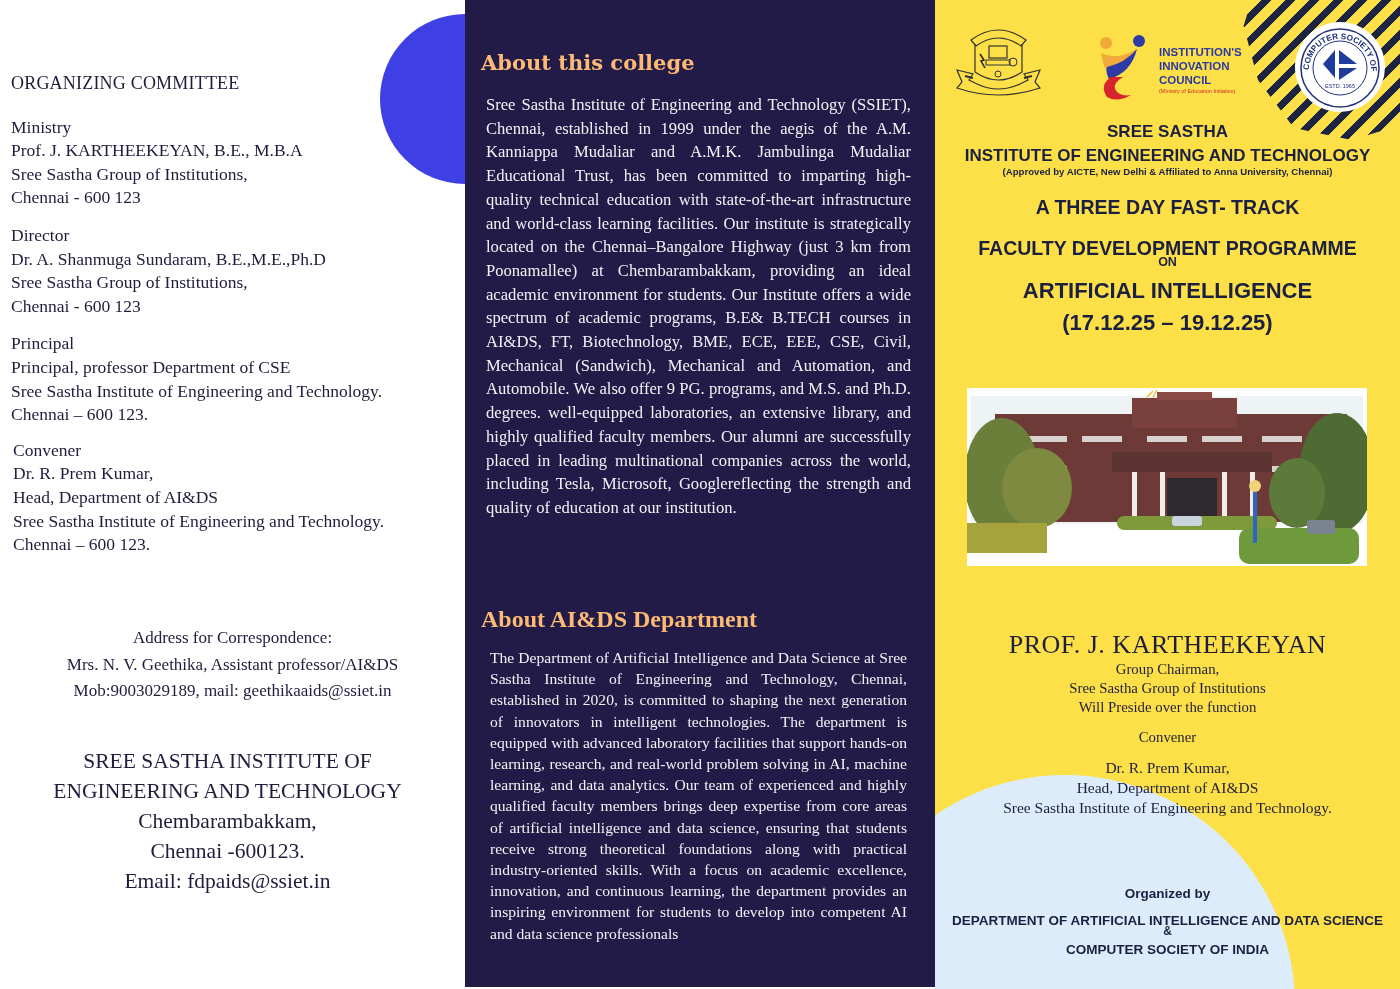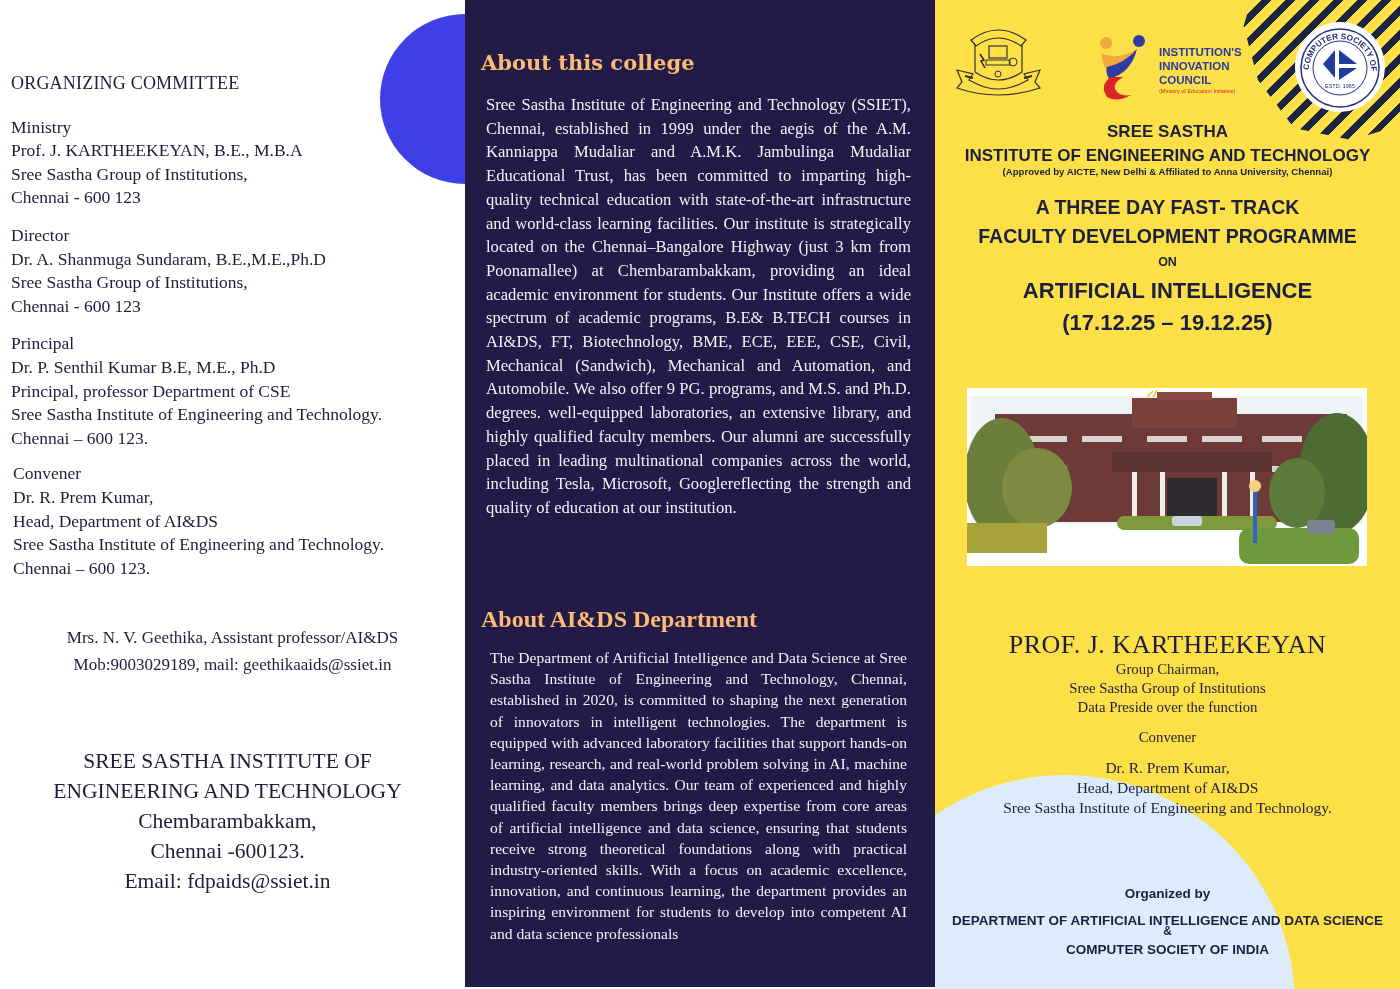--- a/index.html
+++ b/index.html
@@ -37,21 +37,21 @@
   .iic-text { position: absolute; left: 224px; top: 45px; font-family: "Liberation Sans", sans-serif; font-weight: bold; font-size: 11.5px; line-height: 14px; color: #2b3aa0; }
   .iic-sub { position: absolute; left: 224px; top: 88px; font-family: "Liberation Sans", sans-serif; font-size: 5.5px; color: #d02a2a; }
   .logo-csi-wrap { position: absolute; left: 360px; top: 22px; width: 90px; height: 90px; border-radius: 50%; background: #ffffff; }
   .logo-csi { position: absolute; left: 0; top: 0; width: 90px; height: 90px; }
 
   .rt { position: absolute; left: 0; width: 465px; text-align: center; font-family: "Liberation Sans", sans-serif; font-weight: bold; color: #1b2040; }
   .rt.name1 { top: 122px; font-size: 17px; }
   .rt.name2 { top: 146px; font-size: 17px; }
   .rt.approval { top: 166px; font-size: 9.6px; }
   .rt.fdp1 { top: 196px; font-size: 19.5px; }
-  .rt.fdp2 { top: 225px; font-size: 19.5px; }
+  .rt.fdp2 { top: 237px; font-size: 19.5px; }
   .rt.on { top: 255px; font-size: 12.5px; }
   .rt.topic { top: 278px; font-size: 22px; }
   .rt.dates { top: 310px; font-size: 22px; }
 
   .campus-photo { position: absolute; left: 32px; top: 388px; width: 400px; height: 178px; }
 
   .rs { position: absolute; left: 0; width: 465px; text-align: center; font-family: "Liberation Serif", serif; color: #1e1e3c; }
   .rs.chief { top: 630px; font-size: 26px; letter-spacing: 0.5px; }
   .rs.chief-info { top: 660px; font-size: 14.8px; line-height: 19px; }
   .rs.conv-label { top: 729px; font-size: 14.8px; }
@@ -81,36 +81,36 @@
 
     <div class="committee-block">
       <div>Director</div>
       <div>Dr. A. Shanmuga Sundaram, B.E.,M.E.,Ph.D</div>
       <div>Sree Sastha Group of Institutions,</div>
       <div>Chennai - 600 123</div>
     </div>
 
     <div class="committee-block b3">
       <div>Principal</div>
-      <div>Dr. P. Senthil Kumar B.E, M.E., Ph.D</div>
       <div>Principal, professor Department of CSE</div>
       <div>Sree Sastha Institute of Engineering and Technology.</div>
       <div>Chennai – 600 123.</div>
     </div>
 
     <div class="committee-block shift">
       <div>Convener</div>
       <div>Dr. R. Prem Kumar,</div>
       <div>Head, Department of AI&amp;DS</div>
       <div>Sree Sastha Institute of Engineering and Technology.</div>
       <div>Chennai – 600 123.</div>
     </div>
   </div>
 
   <div class="correspondence">
+    <div>Address for Correspondence:</div>
     <div>Mrs. N. V. Geethika, Assistant professor/AI&amp;DS</div>
     <div>Mob:9003029189, mail: geethikaaids@ssiet.in</div>
   </div>
 
   <div class="address">
     <div>SREE SASTHA INSTITUTE OF</div>
     <div>ENGINEERING AND TECHNOLOGY</div>
     <div>Chembarambakkam,</div>
     <div>Chennai -600123.</div>
     <div>Email: fdpaids@ssiet.in</div>
@@ -215,21 +215,21 @@
     <rect x="205" y="128" width="30" height="10" rx="3" fill="#c8d4e0"></rect>
     <rect x="286" y="100" width="4" height="55" fill="#2f65c0"></rect>
     <circle cx="288" cy="98" r="6" fill="#f1d27a"></circle>
     <path d="M180 9 L186 3 M186 9 L190 2" stroke="#f0c030" stroke-width="1.5"></path>
   </svg>
 
   <div class="rs chief">PROF. J. KARTHEEKEYAN</div>
   <div class="rs chief-info">
     <div>Group Chairman,</div>
     <div>Sree Sastha Group of Institutions</div>
-    <div>Data Preside over the function</div>
+    <div>Will Preside over the function</div>
   </div>
   <div class="rs conv-label">Convener</div>
   <div class="rs conv-info">
     <div>Dr. R. Prem Kumar,</div>
     <div>Head, Department of AI&amp;DS</div>
     <div>Sree Sastha Institute of Engineering and Technology.</div>
   </div>
 
   <div class="org by">Organized by</div>
   <div class="org dept">DEPARTMENT OF ARTIFICIAL INTELLIGENCE AND DATA SCIENCE</div>

